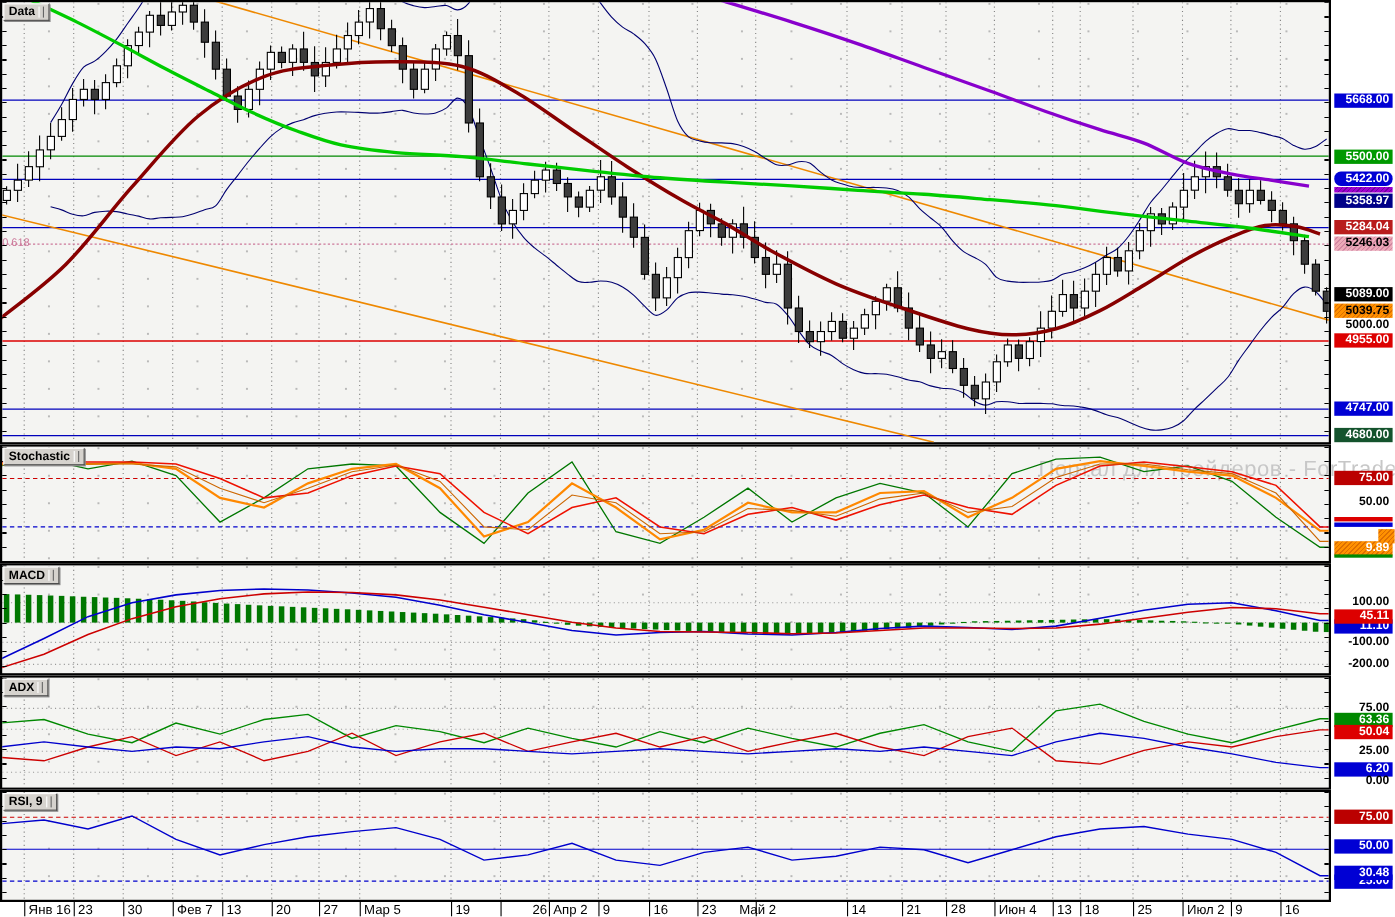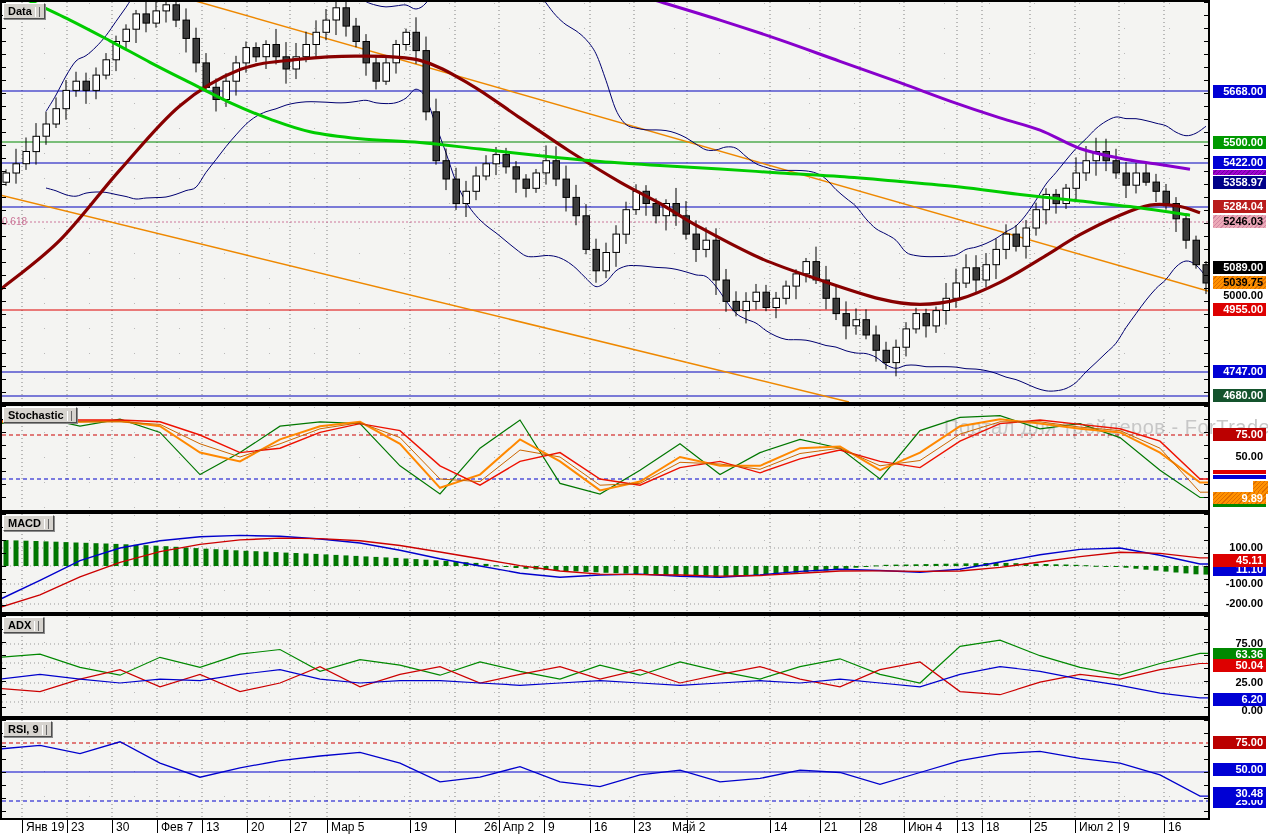--- a/index.html
+++ b/index.html
@@ -615,21 +615,21 @@
   <div class="btn" style="left:3px;top:617px">
     <span>ADX</span><span class="handle"></span>
   </div>
   <div class="btn" style="left:3px;top:721px">
     <span>RSI, 9</span><span class="handle"></span>
   </div>
 
   <div id="labels">
       <div class="lbl" style="top: 85px; background: rgb(0, 0, 212); color: rgb(255, 255, 255);">5668.00</div>
       <div class="lbl" style="top: 136px; background: rgb(0, 153, 0); color: rgb(255, 255, 255);">5500.00</div>
-      <div class="lbl" style="top: 156px; background: rgb(0, 0, 212); color: rgb(255, 255, 255);">5422.00</div>
+      <div class="lbl" style="top: 156px; background: rgb(0, 0, 212); color: rgb(255, 255, 255); border-radius: 6px;">5422.00</div>
       <div class="lbl hatch-purple" style="top: 170px; height: 5px;"></div>
       <div class="lbl" style="top: 176px; background: rgb(0, 0, 136); color: rgb(255, 255, 255);">5358.97</div>
       <div class="lbl" style="top: 200px; background: #b91c1c; color: rgb(255, 255, 255);">5284.04</div>
       <div class="lbl hatch-pink" style="top: 215px; color: rgb(0, 0, 0);">5246.03</div>
       <div class="lbl" style="top: 261px; background: rgb(0, 0, 0); color: rgb(255, 255, 255);">5089.00</div>
       <div class="lbl hatch-orange" style="top: 276px; color: rgb(0, 0, 0);">5039.75</div>
       <div class="lbl" style="top: 289px; color: rgb(0, 0, 0);">5000.00</div>
       <div class="lbl" style="top: 303px; background: rgb(221, 0, 0); color: rgb(255, 255, 255);">4955.00</div>
       <div class="lbl" style="top: 365px; background: rgb(0, 0, 212); color: rgb(255, 255, 255);">4747.00</div>
       <div class="lbl" style="top: 389px; background: #14532d; color: rgb(255, 255, 255);">4680.00</div>
@@ -651,21 +651,21 @@
       <div class="lbl" style="top: 676px; color: rgb(0, 0, 0);">25.00</div>
       <div class="lbl" style="top: 693px; background: rgb(0, 0, 212); color: rgb(255, 255, 255);">6.20</div>
       <div class="lbl" style="top: 704px; color: rgb(0, 0, 0);">0.00</div>
       <div class="lbl" style="top: 736px; background: rgb(187, 0, 0); color: rgb(255, 255, 255);">75.00</div>
       <div class="lbl" style="top: 763px; background: rgb(0, 0, 212); color: rgb(255, 255, 255);">50.00</div>
       <div class="lbl" style="top: 795px; background: rgb(0, 0, 212); color: rgb(255, 255, 255);">25.00</div>
       <div class="lbl" style="top: 787px; background: rgb(0, 0, 212); color: rgb(255, 255, 255);">30.48</div>
     </div>
   <div id="axis">
       <div class="dtick" style="left: 22px;"></div>
-      <div class="dlabel" style="left: 26px;">Янв 19</div>
+      <div class="dlabel" style="left: 26px;">Янв 16</div>
       <div class="dtick" style="left: 67px;"></div>
       <div class="dlabel" style="left: 71px;">23</div>
       <div class="dtick" style="left: 112px;"></div>
       <div class="dlabel" style="left: 116px;">30</div>
       <div class="dtick" style="left: 157px;"></div>
       <div class="dlabel" style="left: 161px;">Фев 7</div>
       <div class="dtick" style="left: 202px;"></div>
       <div class="dlabel" style="left: 206px;">13</div>
       <div class="dtick" style="left: 247px;"></div>
       <div class="dlabel" style="left: 251px;">20</div>
@@ -685,21 +685,21 @@
       <div class="dlabel" style="left: 594px;">16</div>
       <div class="dtick" style="left: 634px;"></div>
       <div class="dlabel" style="left: 638px;">23</div>
       <div class="dtick" style="left: 687px;"></div>
       <div class="dlabel" style="left: 672px;">Май 2</div>
       <div class="dtick" style="left: 770px;"></div>
       <div class="dlabel" style="left: 774px;">14</div>
       <div class="dtick" style="left: 820px;"></div>
       <div class="dlabel" style="left: 824px;">21</div>
       <div class="dtick" style="left: 860px;"></div>
-      <div class="dlabel" style="left: 864px;">28</div>
+      <div class="dlabel" style="left: 864px; font-family: Liberation Mono, monospace;">28</div>
       <div class="dtick" style="left: 904px;"></div>
       <div class="dlabel" style="left: 908px;">Июн 4</div>
       <div class="dtick" style="left: 957px;"></div>
       <div class="dlabel" style="left: 961px;">13</div>
       <div class="dtick" style="left: 982px;"></div>
       <div class="dlabel" style="left: 986px;">18</div>
       <div class="dtick" style="left: 1030px;"></div>
       <div class="dlabel" style="left: 1034px;">25</div>
       <div class="dtick" style="left: 1075px;"></div>
       <div class="dlabel" style="left: 1079px;">Июл 2</div>

